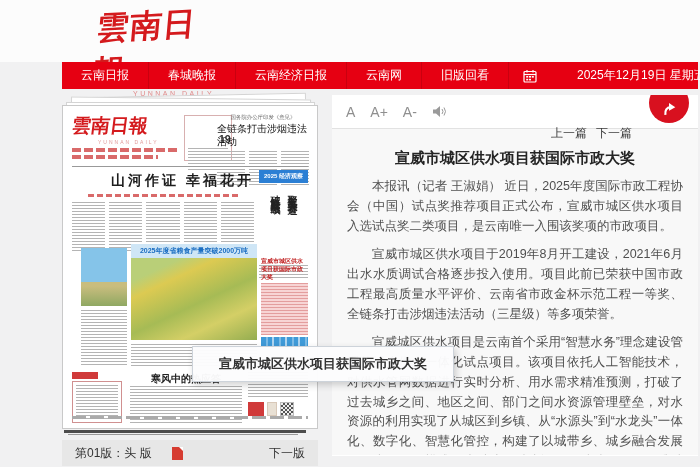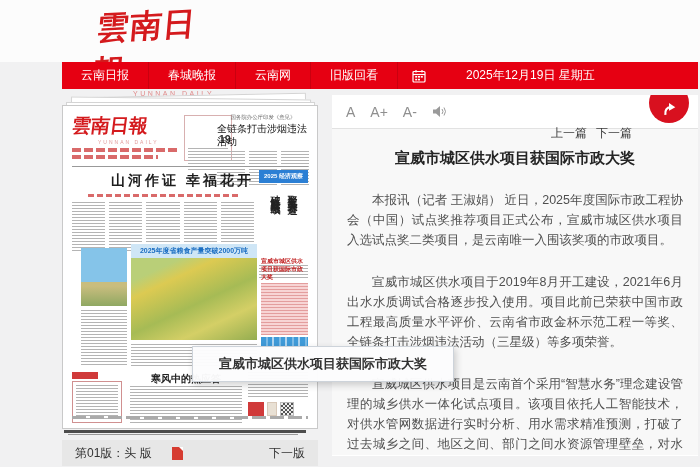--- a/index.html
+++ b/index.html
@@ -132,21 +132,21 @@
   .font-btn { cursor:pointer; font-family:"Liberation Sans",sans-serif; }
   .speaker { cursor:pointer; display:flex; align-items:center; }
   .prevnext { margin-left:auto; display:flex; gap:9px; font-size:12px; color:#3c3c3c; padding-right:52px; }
   .prevnext span { cursor:pointer;margin-top:44px; }
   .back-btn { position:absolute; right:8px; top:0; width:42px; height:30px; overflow:hidden; cursor:pointer; }
   .back-circle { position:absolute; left:1px; top:-12px; width:40px; height:40px; border-radius:50%; background:#d8101f;
     display:flex; align-items:flex-end; justify-content:center; padding-bottom:7px; }
 
   .article-body { height:326px; background:#f8f8f8; padding:14px 15px 0; overflow:hidden; }
   .article-title { text-align:center; font-size:15px; font-weight:bold; color:#252525; margin:6px 0 4px; }
-  .article-body p { font-size:12.5px; line-height:1.58; color:#4f4f4f; text-align:justify; text-indent:2em; margin:23px 0; }
+  .article-body p { font-size:12.5px; line-height:1.58; color:#4f4f4f; text-align:justify; text-indent:2em; margin:9px 0; }
 
   
   .tooltip {
     position:absolute; left:192px; top:346px; width:262px; z-index:60;
     background:rgba(252,252,253,0.97); border:1px solid #cdd3da;
     box-shadow:2px 3px 7px rgba(0,0,0,0.18);
     font-size:13px; font-weight:bold; color:#333; text-align:center; padding:8px 6px;
     white-space:nowrap;
   }
 </style>
@@ -159,20 +159,23 @@
   <div class="logo-cn">雲南日報</div>
   <div class="logo-en">YUNNAN DAILY</div>
 </div>
 
 <div class="navbar">
   <div class="nav-item">
       <span>云南日报</span>
     </div>
   <div class="nav-item">
       <span>春城晚报</span>
+    </div>
+  <div class="nav-item">
+      <span>云南经济日报</span>
     </div>
   <div class="nav-item">
       <span>云南网</span>
     </div>
   <div class="nav-item">
       <span>旧版回看</span>
     </div>
   <div class="nav-cal">
     <svg width="14" height="14" viewBox="0 0 14 14">
       <rect x="1" y="2.5" width="12" height="10.5" rx="1" fill="none" stroke="#fff" stroke-width="1.2"></rect>

